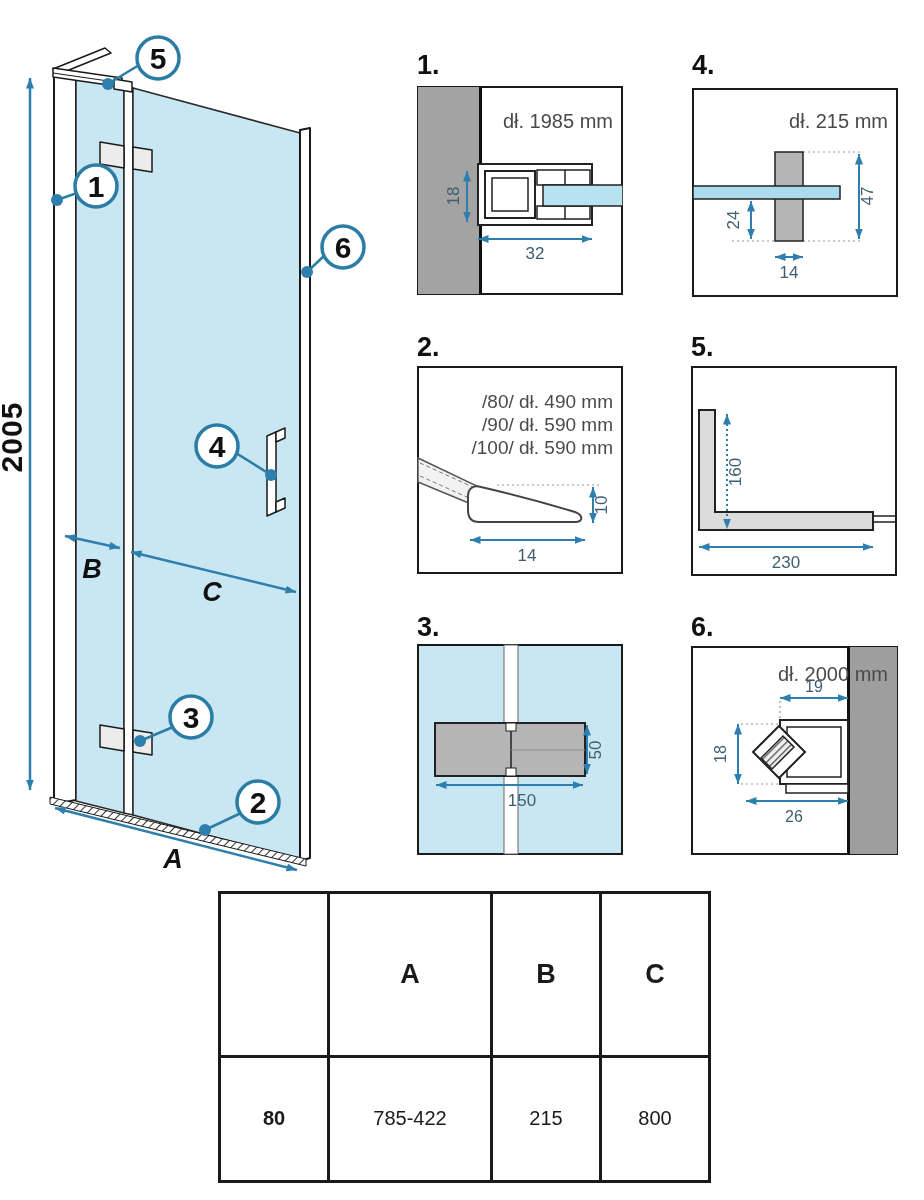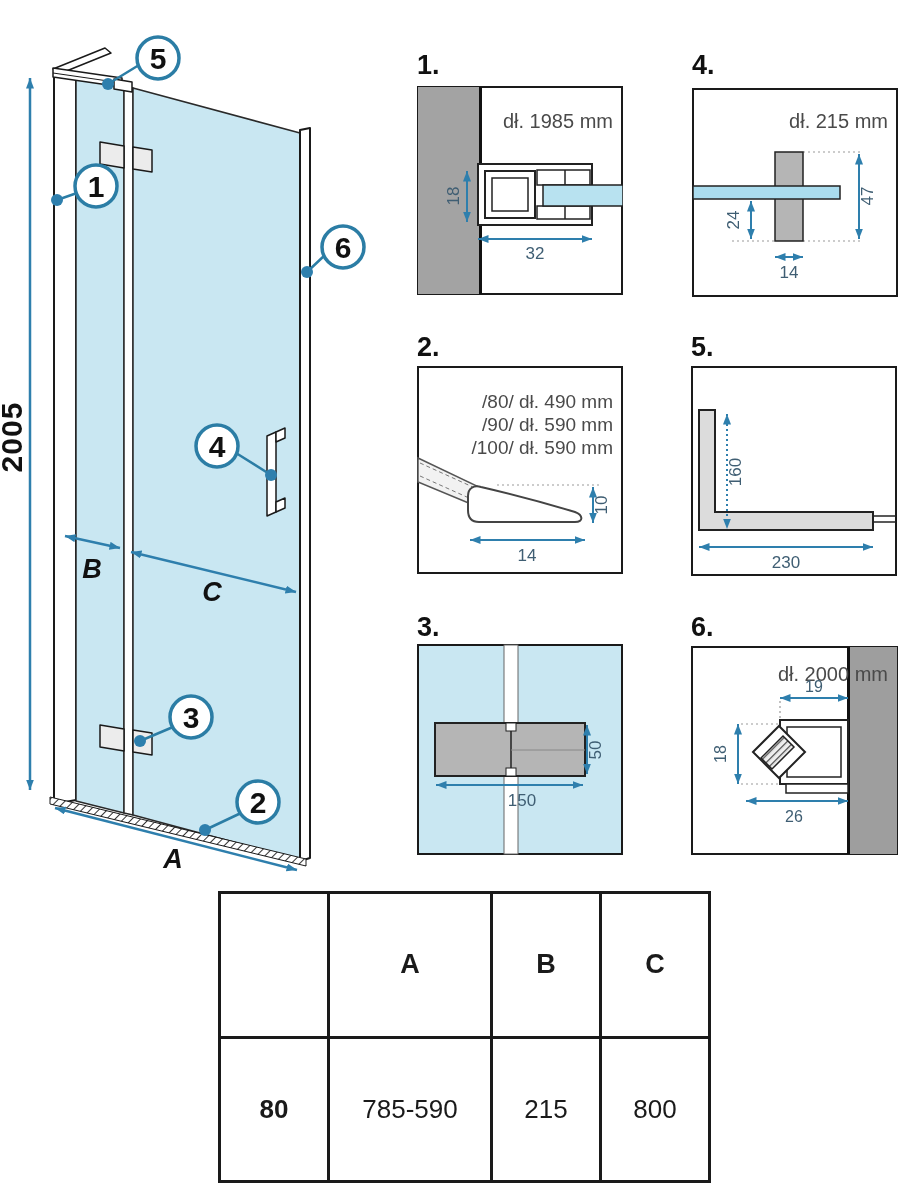--- a/index.html
+++ b/index.html
@@ -14,21 +14,21 @@
   .d2txt   { font-size:19px; fill:#4a4a4a; }
   .callnum { font-size:30px; font-weight:bold; fill:#111111; }
   .abctxt  { font-size:27px; font-weight:bold; font-style:italic; fill:#111111; }
   .h2005   { font-size:30px; font-weight:bold; fill:#111111; letter-spacing:1px; }
   .detail-label { position:absolute; font-size:27px; font-weight:bold; color:#111111; }
   .detail-box { position:absolute; }
   table.size-table { position:absolute; left:218px; top:891px; width:490px; height:292px;
     border-collapse:collapse; table-layout:fixed; background:#ffffff; }
   table.size-table th, table.size-table td {
     border:3px solid #1a1a1a; text-align:center; vertical-align:middle;
-    font-size:26px; color:#1a1a1a; padding:0; }
+    font-size:20px; color:#1a1a1a; padding:0; }
   table.size-table th { font-weight:bold; font-size:27px; }
   td.rowhead { font-weight:bold; font-size:27px; }
 </style>
 </head>
 <body>
 
 <div class="canvas">
 
   <svg class="abs" style="left:0;top:0" width="400" height="890" viewBox="0 0 400 890">
     <defs>
@@ -279,20 +279,20 @@
     </colgroup>
     <tbody>
         <tr>
       <th></th>
       <th>A</th>
       <th>B</th>
       <th>C</th>
     </tr>
     <tr>
       <td class="rowhead">80</td>
-      <td>785-590</td>
+      <td>785-422</td>
       <td>215</td>
       <td>800</td>
     </tr>
   </tbody>
     </table>
 
 </div>
 
 </body></html>

